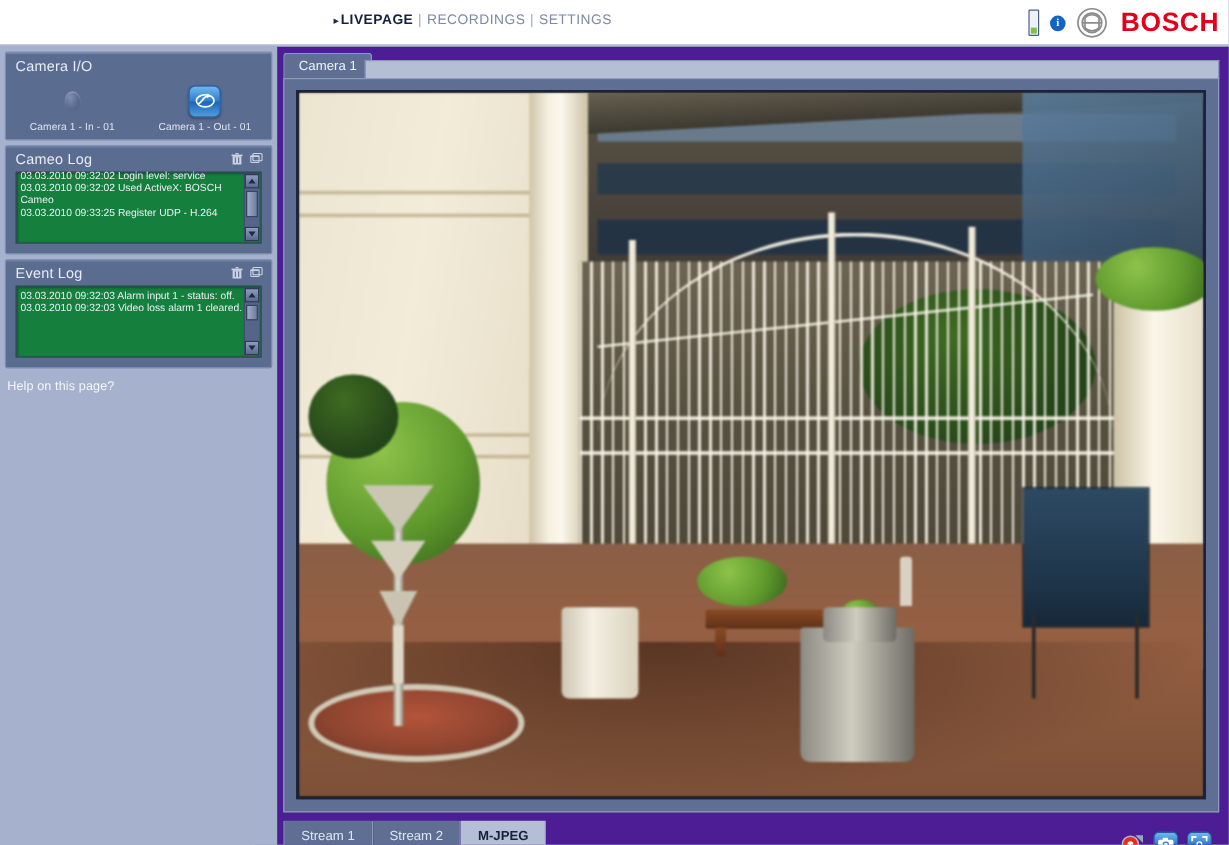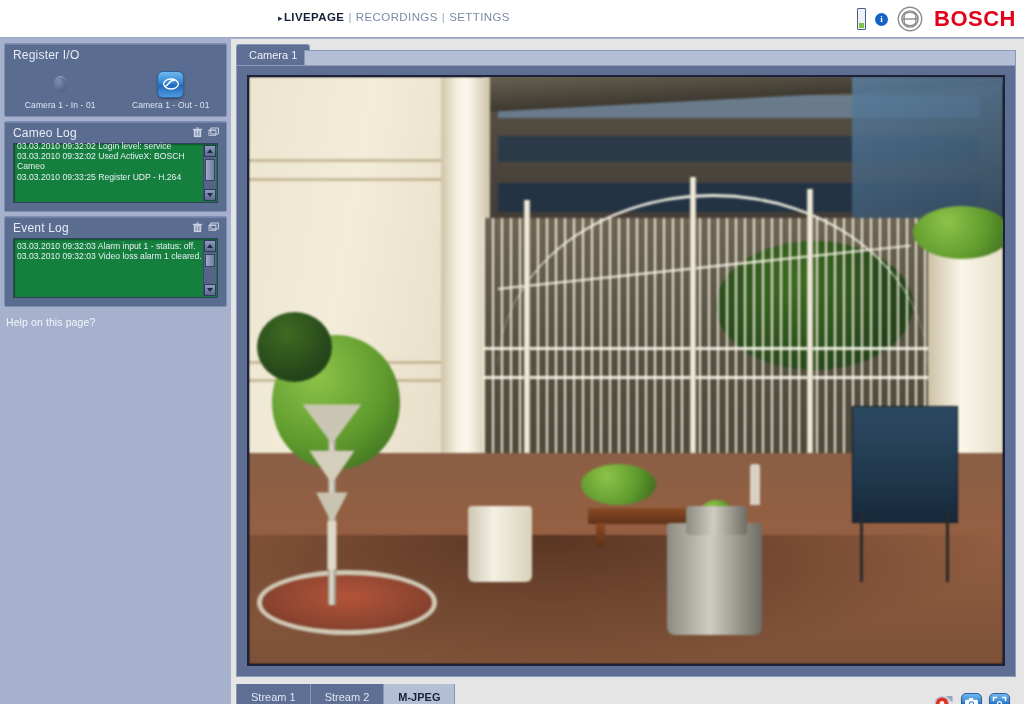--- a/index.html
+++ b/index.html
@@ -115,21 +115,21 @@
   .caret { width:0; height:0; border-left:3px solid transparent; border-right:3px solid transparent; }
   .caret.up { border-bottom: 4px solid #1f2942; }
   .caret.dn { border-top: 4px solid #1f2942; }
 
   .help-link {
     margin: 9px 0 0 6px; color: #f2f5fa; font-size: 10.5px;
     text-decoration: none; display: inline-block; letter-spacing: .1px;
   }
 
   
-  .main { position: absolute; left: 231px; top: 39px; right: 0; bottom: 0; background: #e5e5e5; }
+  .main { position: absolute; left: 231px; top: 39px; right: 0; bottom: 0; background: #4c1d95; }
 
   .tabbar { position: absolute; left: 5px; top: 5px; right: 8px; height: 22px; }
   .tab-cam {
     position: absolute; left: 0; top: 0;
     padding: 4px 12px 4px 12px;
     background: #5e6f93; color: #eef2f9; font-size: 11px;
     border: 1px solid #8a97b8; border-bottom: none;
     border-radius: 3px 3px 0 0;
   }
   .tab-strip {
@@ -230,21 +230,21 @@
         <line x1="8" y1="20" x2="32" y2="20" stroke="#8c8c8c" stroke-width="2.2"></line>
       </svg>
       <span class="bosch-word">BOSCH</span>
     </div>
   </div>
 
   <div class="sidebar">
 
     
     <div class="panel">
-      <div class="panel-title">Register I/O</div>
+      <div class="panel-title">Camera I/O</div>
       <div class="dio-body">
         <div class="dio-item">
           <div class="dio-icon-wrap">
             <div class="dio-in"></div>
           </div>
           <div class="dio-label">Camera 1 - In - 01</div>
         </div>
         <div class="dio-item">
           <div class="dio-icon-wrap">
             <div class="dio-out">

